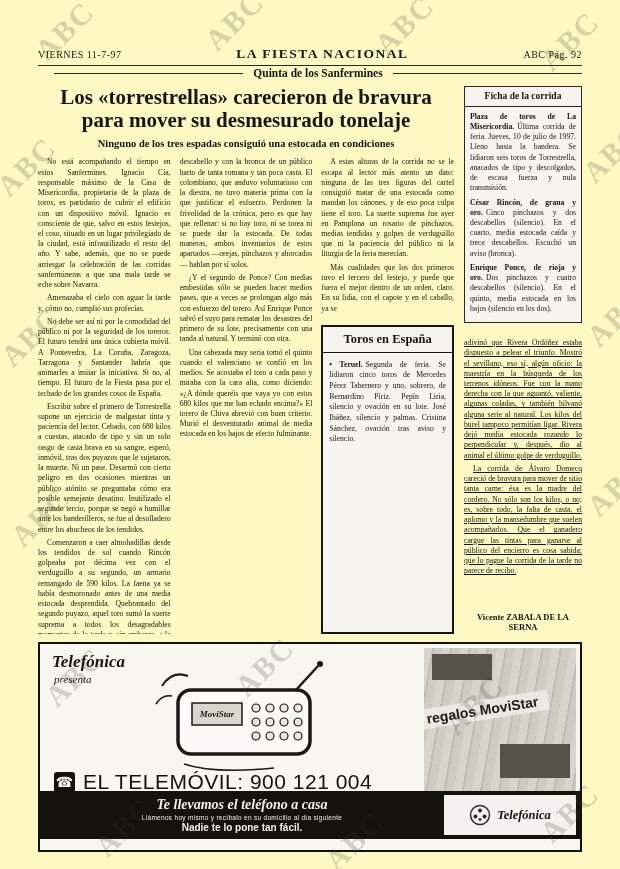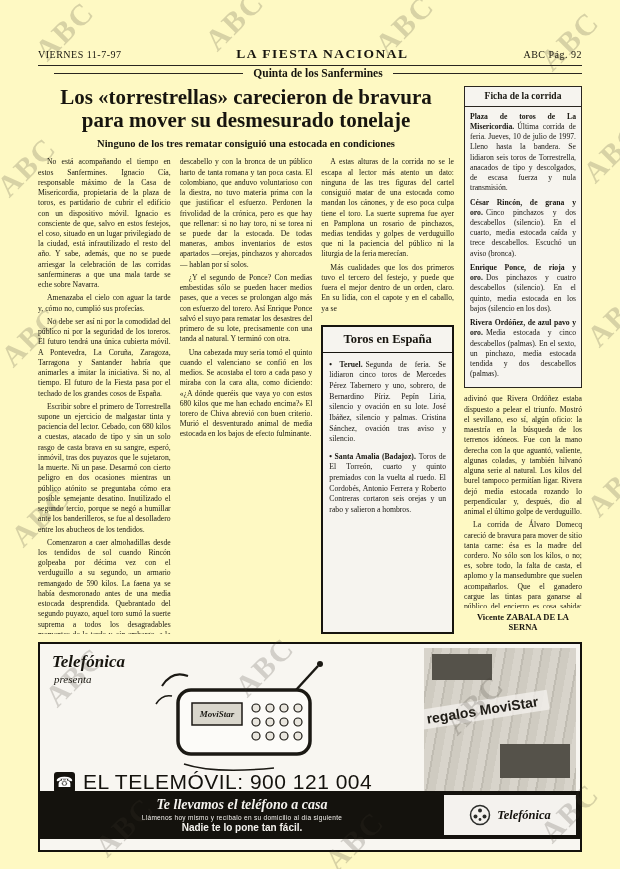--- a/index.html
+++ b/index.html
@@ -26,21 +26,21 @@
   .col{flex:1;font-size:7.7px;line-height:1.33;text-align:justify;overflow:hidden;}
   .col p{margin:0 0 3px;text-indent:9px;}
   .col p.noindent{text-indent:0;}
   .col3wrap{flex:1;display:flex;flex-direction:column;overflow:hidden;}
   .right{flex:1;display:flex;flex-direction:column;overflow:hidden;}
   .ficha{border:1px solid #2a2620;padding:0 5px 4px;font-size:7.7px;line-height:1.33;background:#f6f4ef;}
   .ficha-title{font-weight:bold;font-size:9.5px;text-align:center;padding:3px 0;
       border-bottom:1px solid #2a2620;margin:0 -5px 5px;}
   .ficha p{margin:0 0 4px;text-align:justify;}
   .lead{font-weight:bold;margin-right:3px;}
-  .col4{margin-top:6px;font-size:7.7px;line-height:1.33;text-align:justify;flex:1;overflow:hidden;}
+  .col4{margin-top:15px;font-size:7.7px;line-height:1.33;text-align:justify;flex:1;overflow:hidden;text-decoration:underline;}
   .col4 p{margin:0 0 3px;text-indent:9px;}
   .col4 p.noindent{text-indent:0;}
   .byline{text-align:center;font-size:8.5px;font-weight:bold;margin:4px 0 2px;}
   .toros{border:2px solid #17150f;margin-top:8px;padding:0 6px 6px;flex:1;background:#f6f4ef;}
   .toros-title{font-weight:bold;font-size:12.5px;text-align:center;padding:5px 0;
       border-bottom:1px solid #17150f;margin:0 -6px 7px;}
   .toros p{margin:0 0 7px;font-size:7.7px;line-height:1.38;text-align:justify;}
   
   .ad{position:absolute;left:38px;right:38px;top:642px;height:206px;border:2px solid #14120d;
       background:#f8f6f1;overflow:hidden;font-family:"Liberation Sans",sans-serif;}
@@ -80,21 +80,21 @@
   </div>
   <div class="kicker-row">
     <span class="kicker-line"></span>
     <span class="kicker">Quinta de los Sanfermines</span>
     <span class="kicker-line"></span>
   </div>
 
   <div class="main">
     <div class="left">
       <h1 class="headline">Los «torrestrellas» carecieron de bravura para mover su desmesurado tonelaje</h1>
-      <div class="subhead">Ninguno de los tres rematar consiguió una estocada en condiciones</div>
+      <div class="subhead">Ninguno de los tres espadas consiguió una estocada en condiciones</div>
       <div class="textcols">
         <div class="col">
           <p>No está acompañando el tiempo en estos Sanfermines. Ignacio Cía, responsable máximo de la Casa de Misericordia, propietaria de la plaza de toros, es partidario de cubrir el edificio con un dispositivo móvil. Ignacio es consciente de que, salvo en estos festejos, el coso, situado en un lugar privilegiado de la ciudad, está infrautilizado el resto del año. Y sabe, además, que no se puede arriesgar la celebración de las corridas sanfermineras a que una mala tarde se eche sobre Navarra.</p>
           <p>Amenazaba el cielo con aguar la tarde y, cómo no, cumplió sus profecías.</p>
           <p>No debe ser así ni por la comodidad del público ni por la seguridad de los toreros. El futuro tendrá una única cubierta móvil. A Pontevedra, La Coruña, Zaragoza, Tarragona y Santander habría que animarles a imitar la iniciativa. Si no, al tiempo. El futuro de la Fiesta pasa por el techado de los grandes cosos de España.</p>
           <p>Escribir sobre el primero de Torrestrella supone un ejercicio de malgastar tinta y paciencia del lector. Cebado, con 680 kilos a cuestas, atacado de tipo y sin un solo rasgo de casta brava en su sangre, esperó, inmóvil, tras dos puyazos que le sujetaron, la muerte. Ni un pase. Desarmó con cierto peligro en dos ocasiones mientras un público atónito se preguntaba cómo era posible semejante desatino. Inutilizado el segundo tercio, porque se negó a humillar ante los banderilleros, se fue al desolladero entre los abucheos de los tendidos.</p>
           <p>Comenzaron a caer almohadillas desde los tendidos de sol cuando Rincón golpeaba por décima vez con el verduguillo a su segundo, un armario remangado de 590 kilos. La faena ya se había desmoronado antes de una media estocada desprendida. Quebrantado del segundo puyazo, aquel toro sumó la suerte suprema a todos los desagradables momentos de la tarde y, sin embargo, a la luz de la báscula, se encontró con el decimotercer</p>
         </div>
         <div class="col">
           <p class="noindent">descabello y con la bronca de un público harto de tanta romana y tan poca casta. El colombiano, que anduvo voluntarioso con la diestra, no tuvo materia prima con la que justificar el esfuerzo. Perdonen la frivolidad de la crónica, pero es que hay que rellenar: si no hay toro, ni se torea ni se puede dar la estocada. De todas maneras, ambos inventarios de estos apartados —orejas, pinchazos y ahorcados— hablan por sí solos.</p>
@@ -102,33 +102,31 @@
           <p>Una cabezada muy seria tomó el quinto cuando el valenciano se confió en los medios. Se acostaba el toro a cada paso y miraba con la cara alta, como diciendo: «¿A dónde queréis que vaya yo con estos 680 kilos que me han echado encima?» El torero de Chiva abrevió con buen criterio. Murió el desventurado animal de media estocada en los bajos de efecto fulminante.</p>
         </div>
         <div class="col3wrap">
           <div class="col" style="flex:0 0 auto;">
             <p>A estas alturas de la corrida no se le escapa al lector más atento un dato: ninguna de las tres figuras del cartel consiguió matar de una estocada como mandan los cánones, y de eso poca culpa tiene el toro. La suerte suprema fue ayer en Pamplona un rosario de pinchazos, medias tendidas y golpes de verduguillo que ni la paciencia del público ni la liturgia de la feria merecían.</p>
             <p>Más cualidades que los dos primeros tuvo el tercero del festejo, y puede que fuera el mejor dentro de un orden, claro. En su lidia, con el capote y en el caballo, ya se</p>
           </div>
           <div class="toros">
             <div class="toros-title">Toros en España</div>
             <p><span class="lead">• Teruel.</span><span>Segunda de feria. Se lidiaron cinco toros de Mercedes Pérez Tabernero y uno, sobrero, de Bernardino Píriz. Pepín Liria, silencio y ovación en su lote. José Ibáñez, silencio y palmas. Cristina Sánchez, ovación tras aviso y silencio.</span></p>
-            <p><span class="lead">• Santa Amalia (Badajoz).</span><span>Toros de El Torreón, cuarto y quinto premiados con la vuelta al ruedo. El Cordobés, Antonio Ferrera y Roberto Contreras cortaron seis orejas y un rabo y salieron a hombros.</span></p>
           </div>
         </div>
       </div>
     </div>
 
     <div class="right">
       <div class="ficha">
         <div class="ficha-title">Ficha de la corrida</div>
         <p><span class="lead">Plaza de toros de La Misericordia.</span><span>Última corrida de feria. Jueves, 10 de julio de 1997. Lleno hasta la bandera. Se lidiaron seis toros de Torrestrella, anacados de tipo y descolgados, de escasa fuerza y nula transmisión.</span></p>
         <p><span class="lead">César Rincón, de grana y oro.</span><span>Cinco pinchazos y dos descabellos (silencio). En el cuarto, media estocada caída y trece descabellos. Escuchó un aviso (bronca).</span></p>
         <p><span class="lead">Enrique Ponce, de rioja y oro.</span><span>Dos pinchazos y cuatro descabellos (silencio). En el quinto, media estocada en los bajos (silencio en los dos).</span></p>
-        <p><span class="lead">Rivera Ordóñez, de azul pavo y oro.</span><span>Media estocada y cinco descabellos (palmas). En el sexto, un pinchazo, media estocada tendida y dos descabellos (palmas).</span></p>
       </div>
       <div class="col4">
         <p class="noindent">adivinó que Rivera Ordóñez estaba dispuesto a pelear el triunfo. Mostró el sevillano, eso sí, algún oficio: la maestría en la búsqueda de los terrenos idóneos. Fue con la mano derecha con la que aguantó, valiente, algunas coladas, y también hilvanó alguna serie al natural. Los kilos del burel tampoco permitían ligar. Rivera dejó media estocada rozando lo perpendicular y, después, dio al animal el último golpe de verduguillo.</p>
         <p>La corrida de Álvaro Domecq careció de bravura para mover de sitio tanta carne: ésa es la madre del cordero. No sólo son los kilos, o no; es, sobre todo, la falta de casta, el aplomo y la mansedumbre que suelen acompañarlos. Que el ganadero cargue las tintas para ganarse al público del encierro es cosa sabida; que lo pague la corrida de la tarde no parece de recibo.</p>
 
       </div>
       <div class="byline">Vicente ZABALA DE LA SERNA</div>
     </div>
   </div>
 

